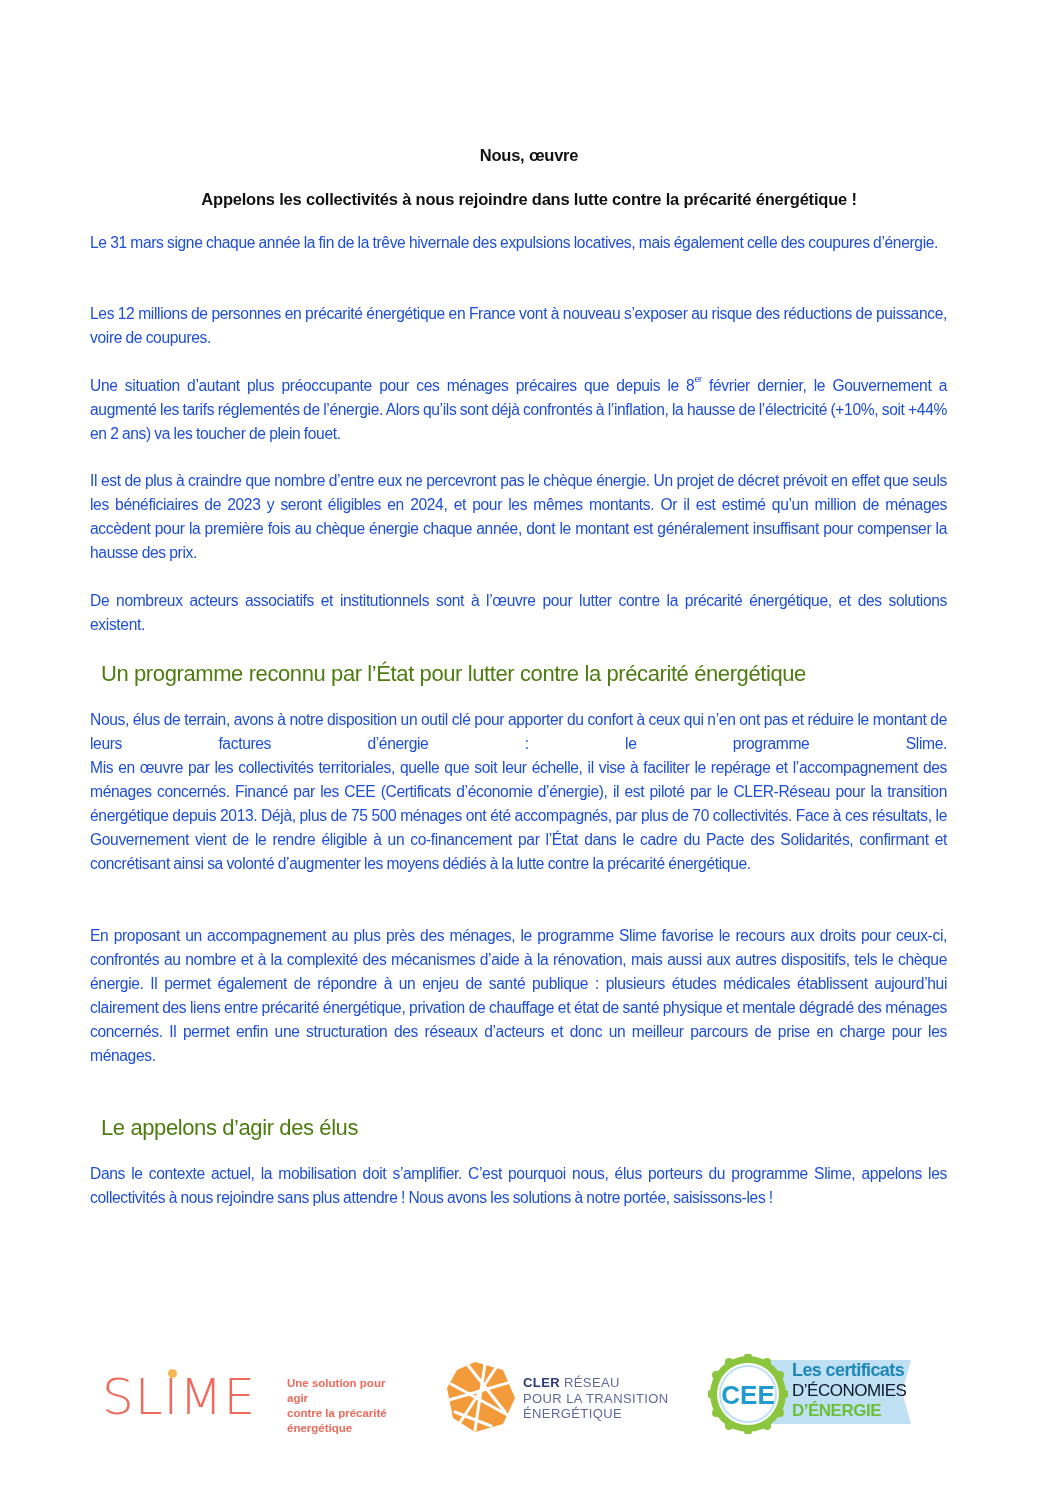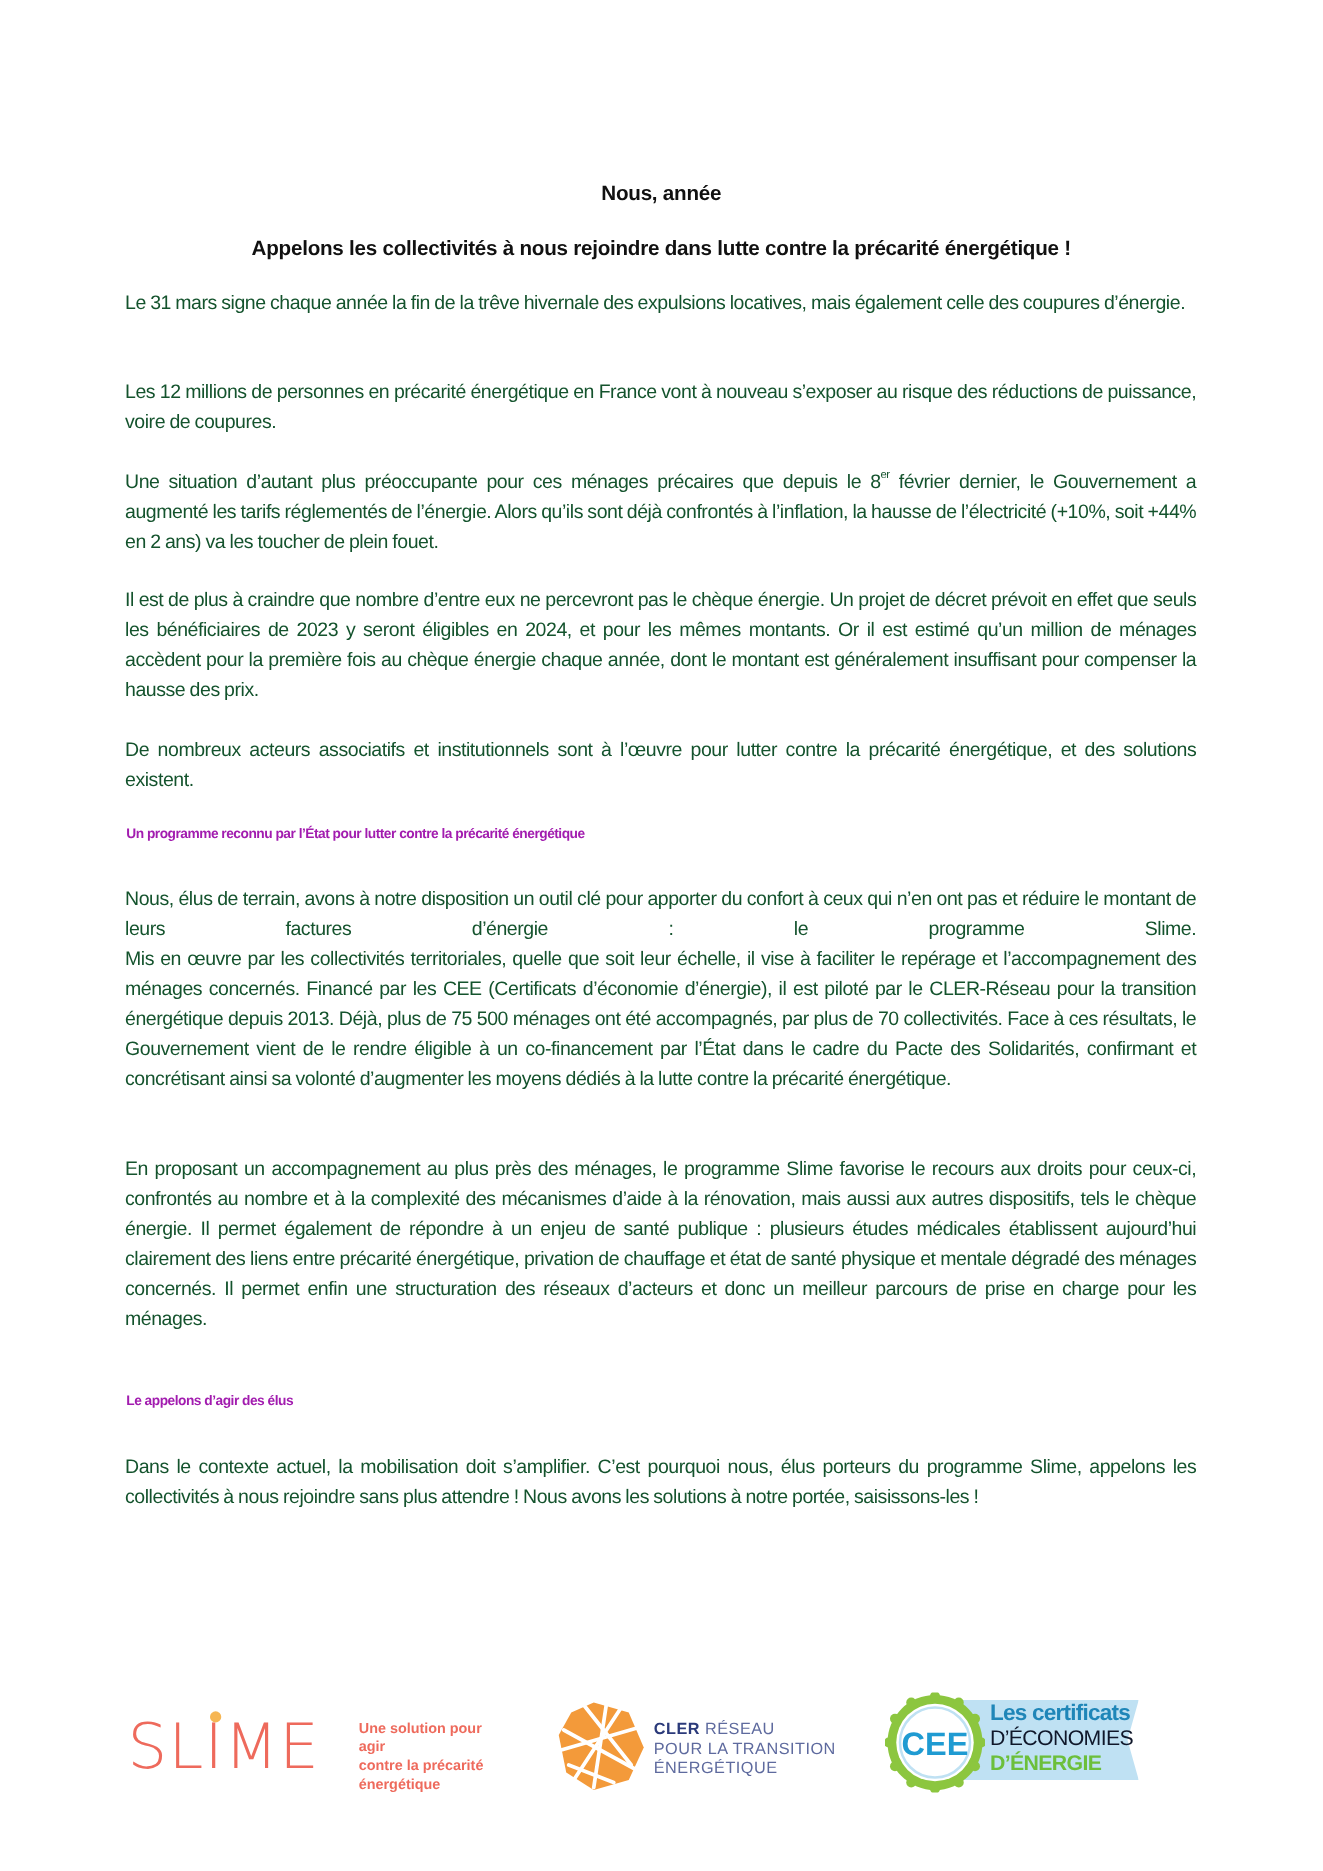--- a/index.html
+++ b/index.html
@@ -3,23 +3,23 @@
 <meta charset="utf-8">
 <style>
   html, body { margin: 0; padding: 0; background: #ffffff; }
   body { width: 1058px; height: 1497px; position: relative; overflow: hidden;
          font-family: "Liberation Sans", sans-serif; color: #111111; }
   .page { position: absolute; left: 0; top: 0; width: 1058px; height: 1497px; background: #fff; }
   .title { position: absolute; left: 0; width: 1058px; text-align: center; font-weight: bold;
            font-size: 16.5px; letter-spacing: -0.2px; color: #111; }
   .title1 { top: 146px; }
   .title2 { top: 190px; }
-  .para { position: absolute; left: 100px; width: 857px; font-size: 15.6px; line-height: 24px;
-          text-align: justify; letter-spacing: -0.35px; word-spacing: -0.5px; color: #14532d; }
-  .heading { position: absolute; left: 101px; font-weight: bold; font-size: 11px; letter-spacing: -0.4px; color: #a21caf; }
+  .para { position: absolute; left: 90px; width: 857px; font-size: 15.6px; line-height: 24px;
+          text-align: justify; letter-spacing: -0.35px; word-spacing: -0.5px; color: #1d4ed8; }
+  .heading { position: absolute; left: 101px; font-weight: normal; font-size: 22px; letter-spacing: -0.4px; color: #4d7c0f; }
   sup { font-size: 9px; vertical-align: top; line-height: 1; position: relative; top: 1px; }
   .lastline-justify { text-align-last: justify; }
 
   
   .logo { position: absolute; }
   .slime { left: 102px; top: 1362px; width: 300px; height: 70px; }
   .slime-word { position: absolute; left: 0; top: 6px; font-size: 50px; font-weight: normal;
                 color: #ee6a5c; letter-spacing: 1px; font-family: "DejaVu Sans", sans-serif; font-weight: 200; }
   .slime-dot { position: absolute; left: 66px; top: 7px; width: 9px; height: 9px; border-radius: 50%; background: #f6b654; }
   .slime-tag { position: absolute; left: 185px; top: 14px; font-size: 11.5px; line-height: 15px; color: #ee6a5c; font-weight: bold; }
@@ -35,21 +35,21 @@
   .cee-badge { position: absolute; left: 2px; top: 2px; width: 80px; height: 80px; }
   .cee-text1 { position: absolute; left: 86px; top: 8px; font-size: 18px; font-weight: bold; color: #1f86b8; letter-spacing: -0.6px; line-height: 20px; }
   .cee-text2 { position: absolute; left: 86px; top: 29px; font-size: 17px; font-weight: normal; color: #0f172a; letter-spacing: -0.5px; line-height: 20px; }
   .cee-text3 { position: absolute; left: 86px; top: 49px; font-size: 17px; font-weight: bold; color: #6cbf3b; letter-spacing: -0.5px; line-height: 20px; }
 </style>
 </head>
 <body>
 
 <div class="page">
 
-  <div class="title title1">Nous, année</div>
+  <div class="title title1">Nous, œuvre</div>
   <div class="title title2">Appelons les collectivités à nous rejoindre dans lutte contre la précarité énergétique !</div>
 
   <div class="para" style="top:231px;">Le 31 mars signe chaque année la fin de la trêve hivernale des expulsions locatives, mais également celle des coupures d’énergie.</div>
   <div class="para" style="top:302px;">Les 12 millions de personnes en précarité énergétique en France vont à nouveau s’exposer au risque des réductions de puissance, voire de coupures.</div>
   <div class="para" style="top:374px;"><span>Une situation d’autant plus préoccupante pour ces ménages précaires que depuis le 8</span><sup>er</sup><span> février dernier, le Gouvernement a augmenté les tarifs réglementés de l’énergie. Alors qu’ils sont déjà confrontés à l’inflation, la hausse de l’électricité (+10%, soit +44% en 2 ans) va les toucher de plein fouet.</span></div>
   <div class="para" style="top:469px;">Il est de plus à craindre que nombre d’entre eux ne percevront pas le chèque énergie. Un projet de décret prévoit en effet que seuls les bénéficiaires de 2023 y seront éligibles en 2024, et pour les mêmes montants. Or il est estimé qu’un million de ménages accèdent pour la première fois au chèque énergie chaque année, dont le montant est généralement insuffisant pour compenser la hausse des prix.</div>
   <div class="para" style="top:589px;">De nombreux acteurs associatifs et institutionnels sont à l’œuvre pour lutter contre la précarité énergétique, et des solutions existent.</div>
 
   <div class="heading" style="top:661px;">Un programme reconnu par l’État pour lutter contre la précarité énergétique</div>
 

